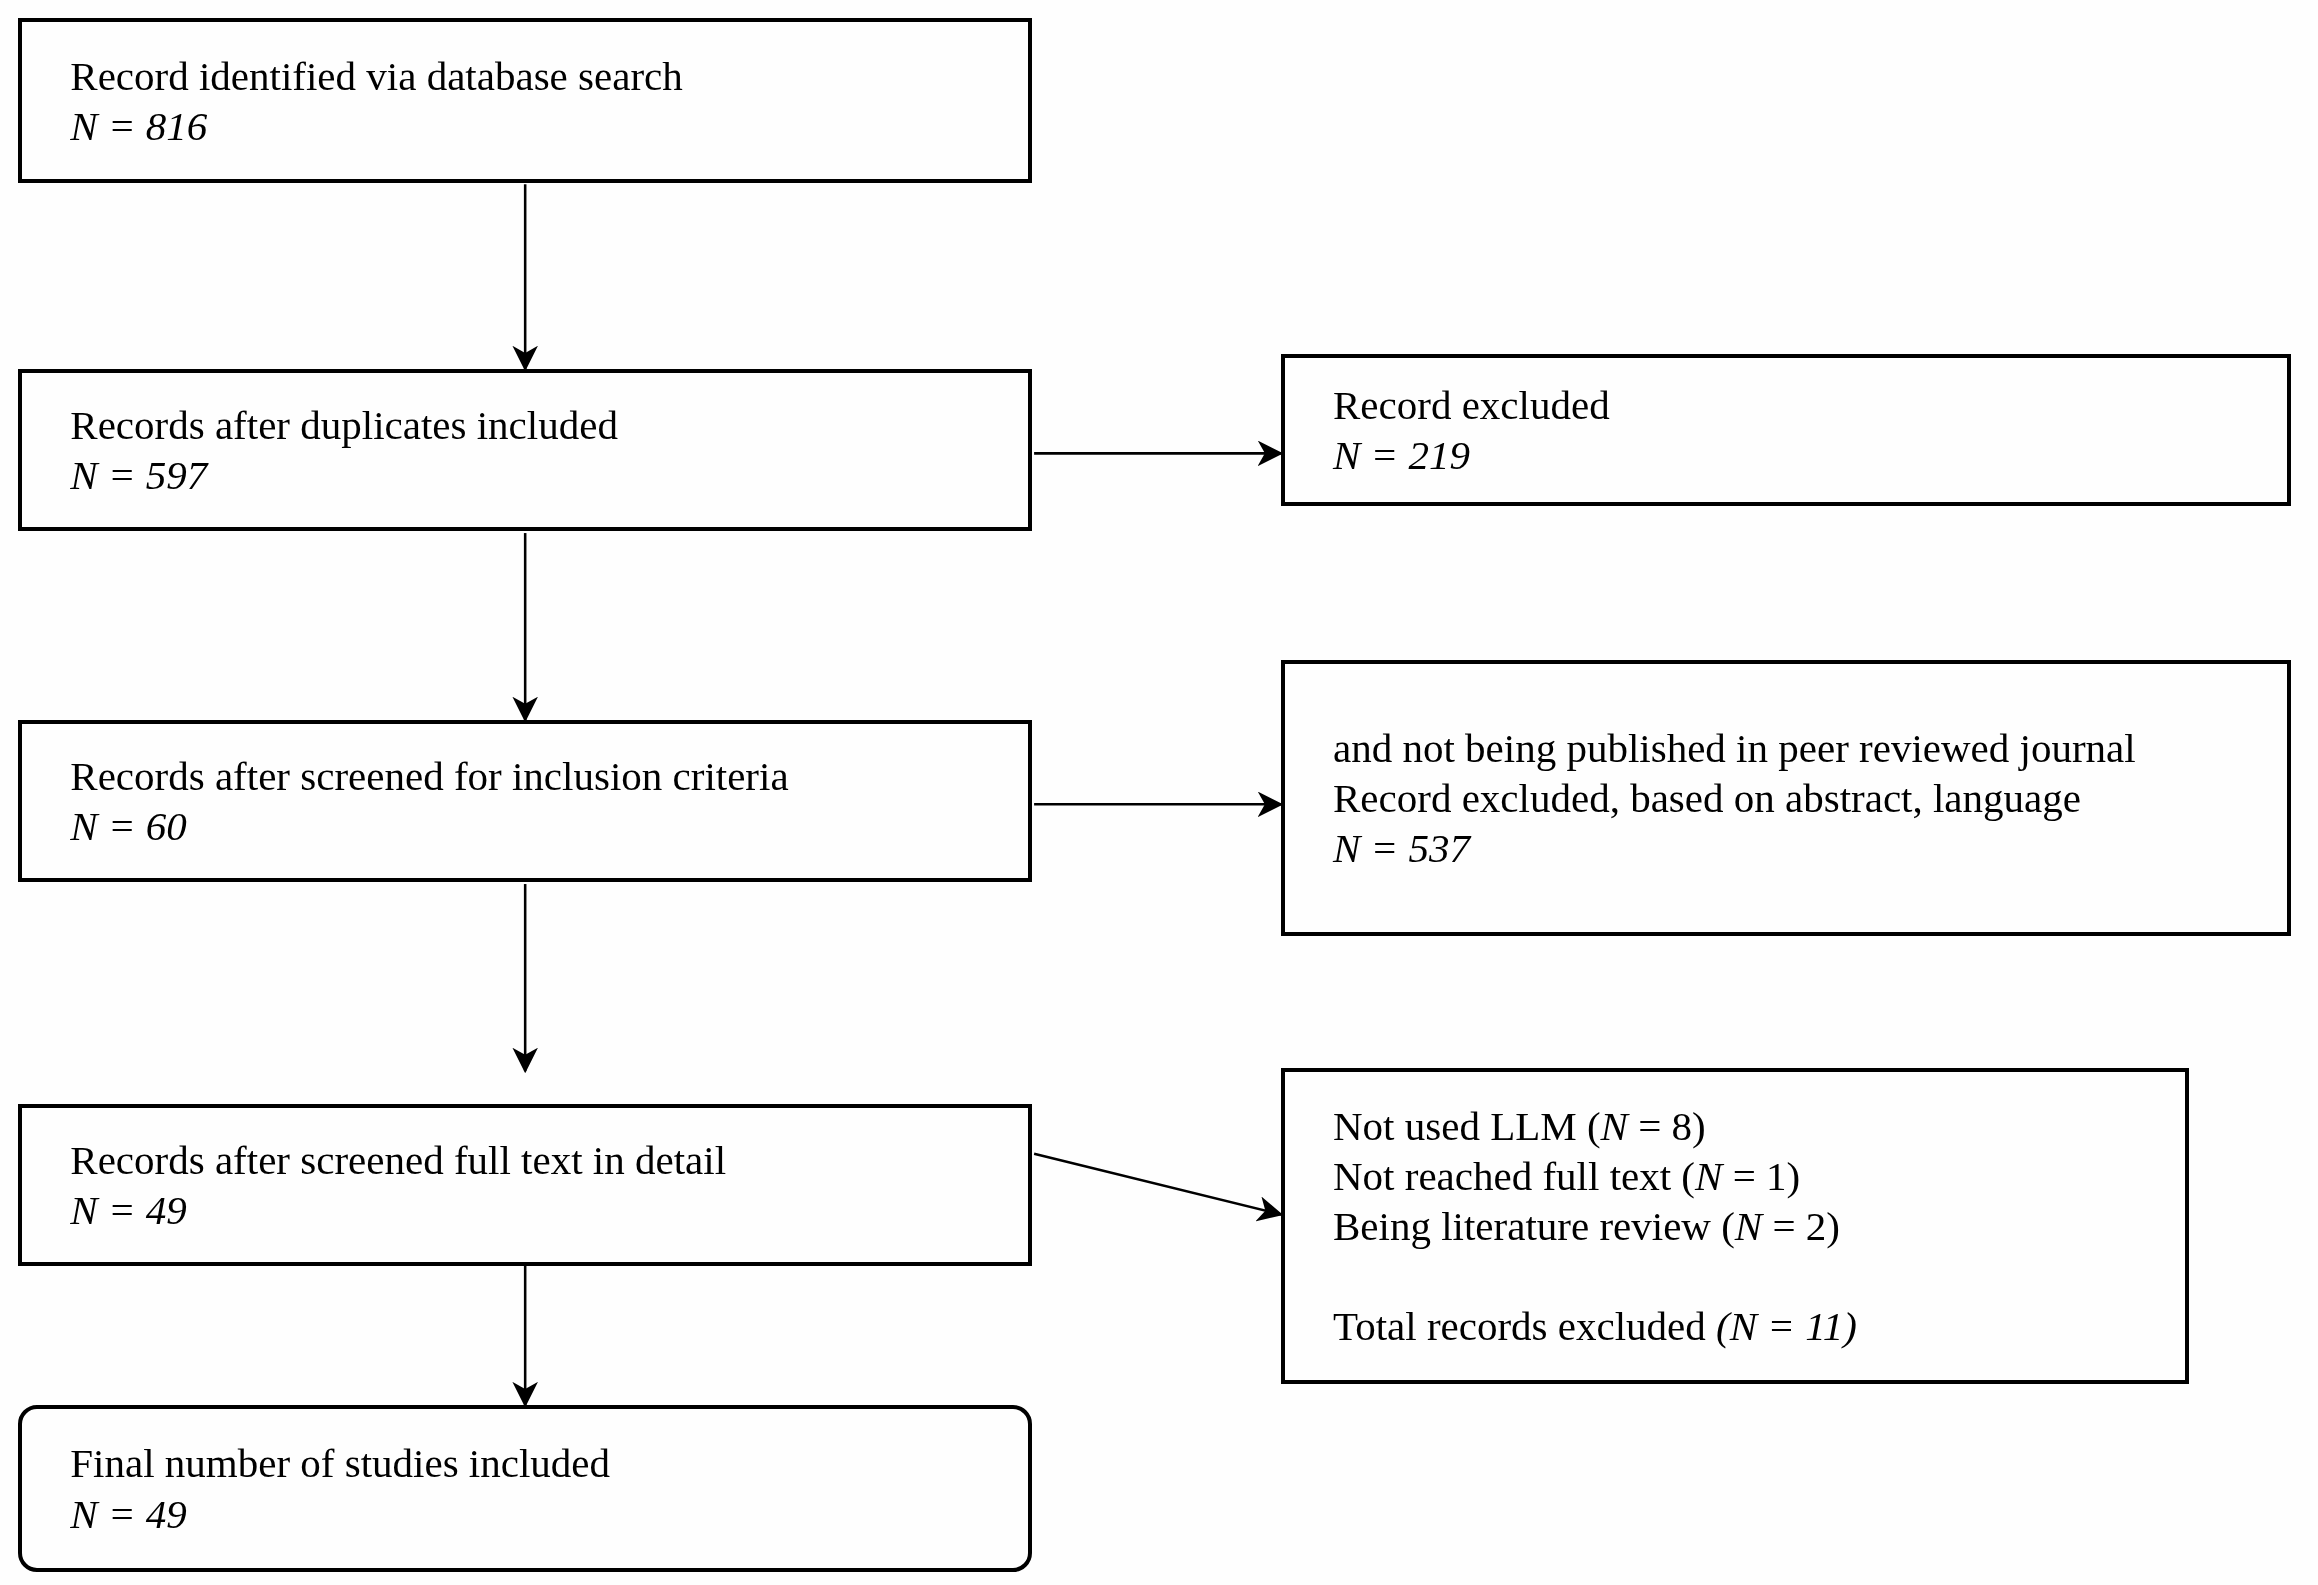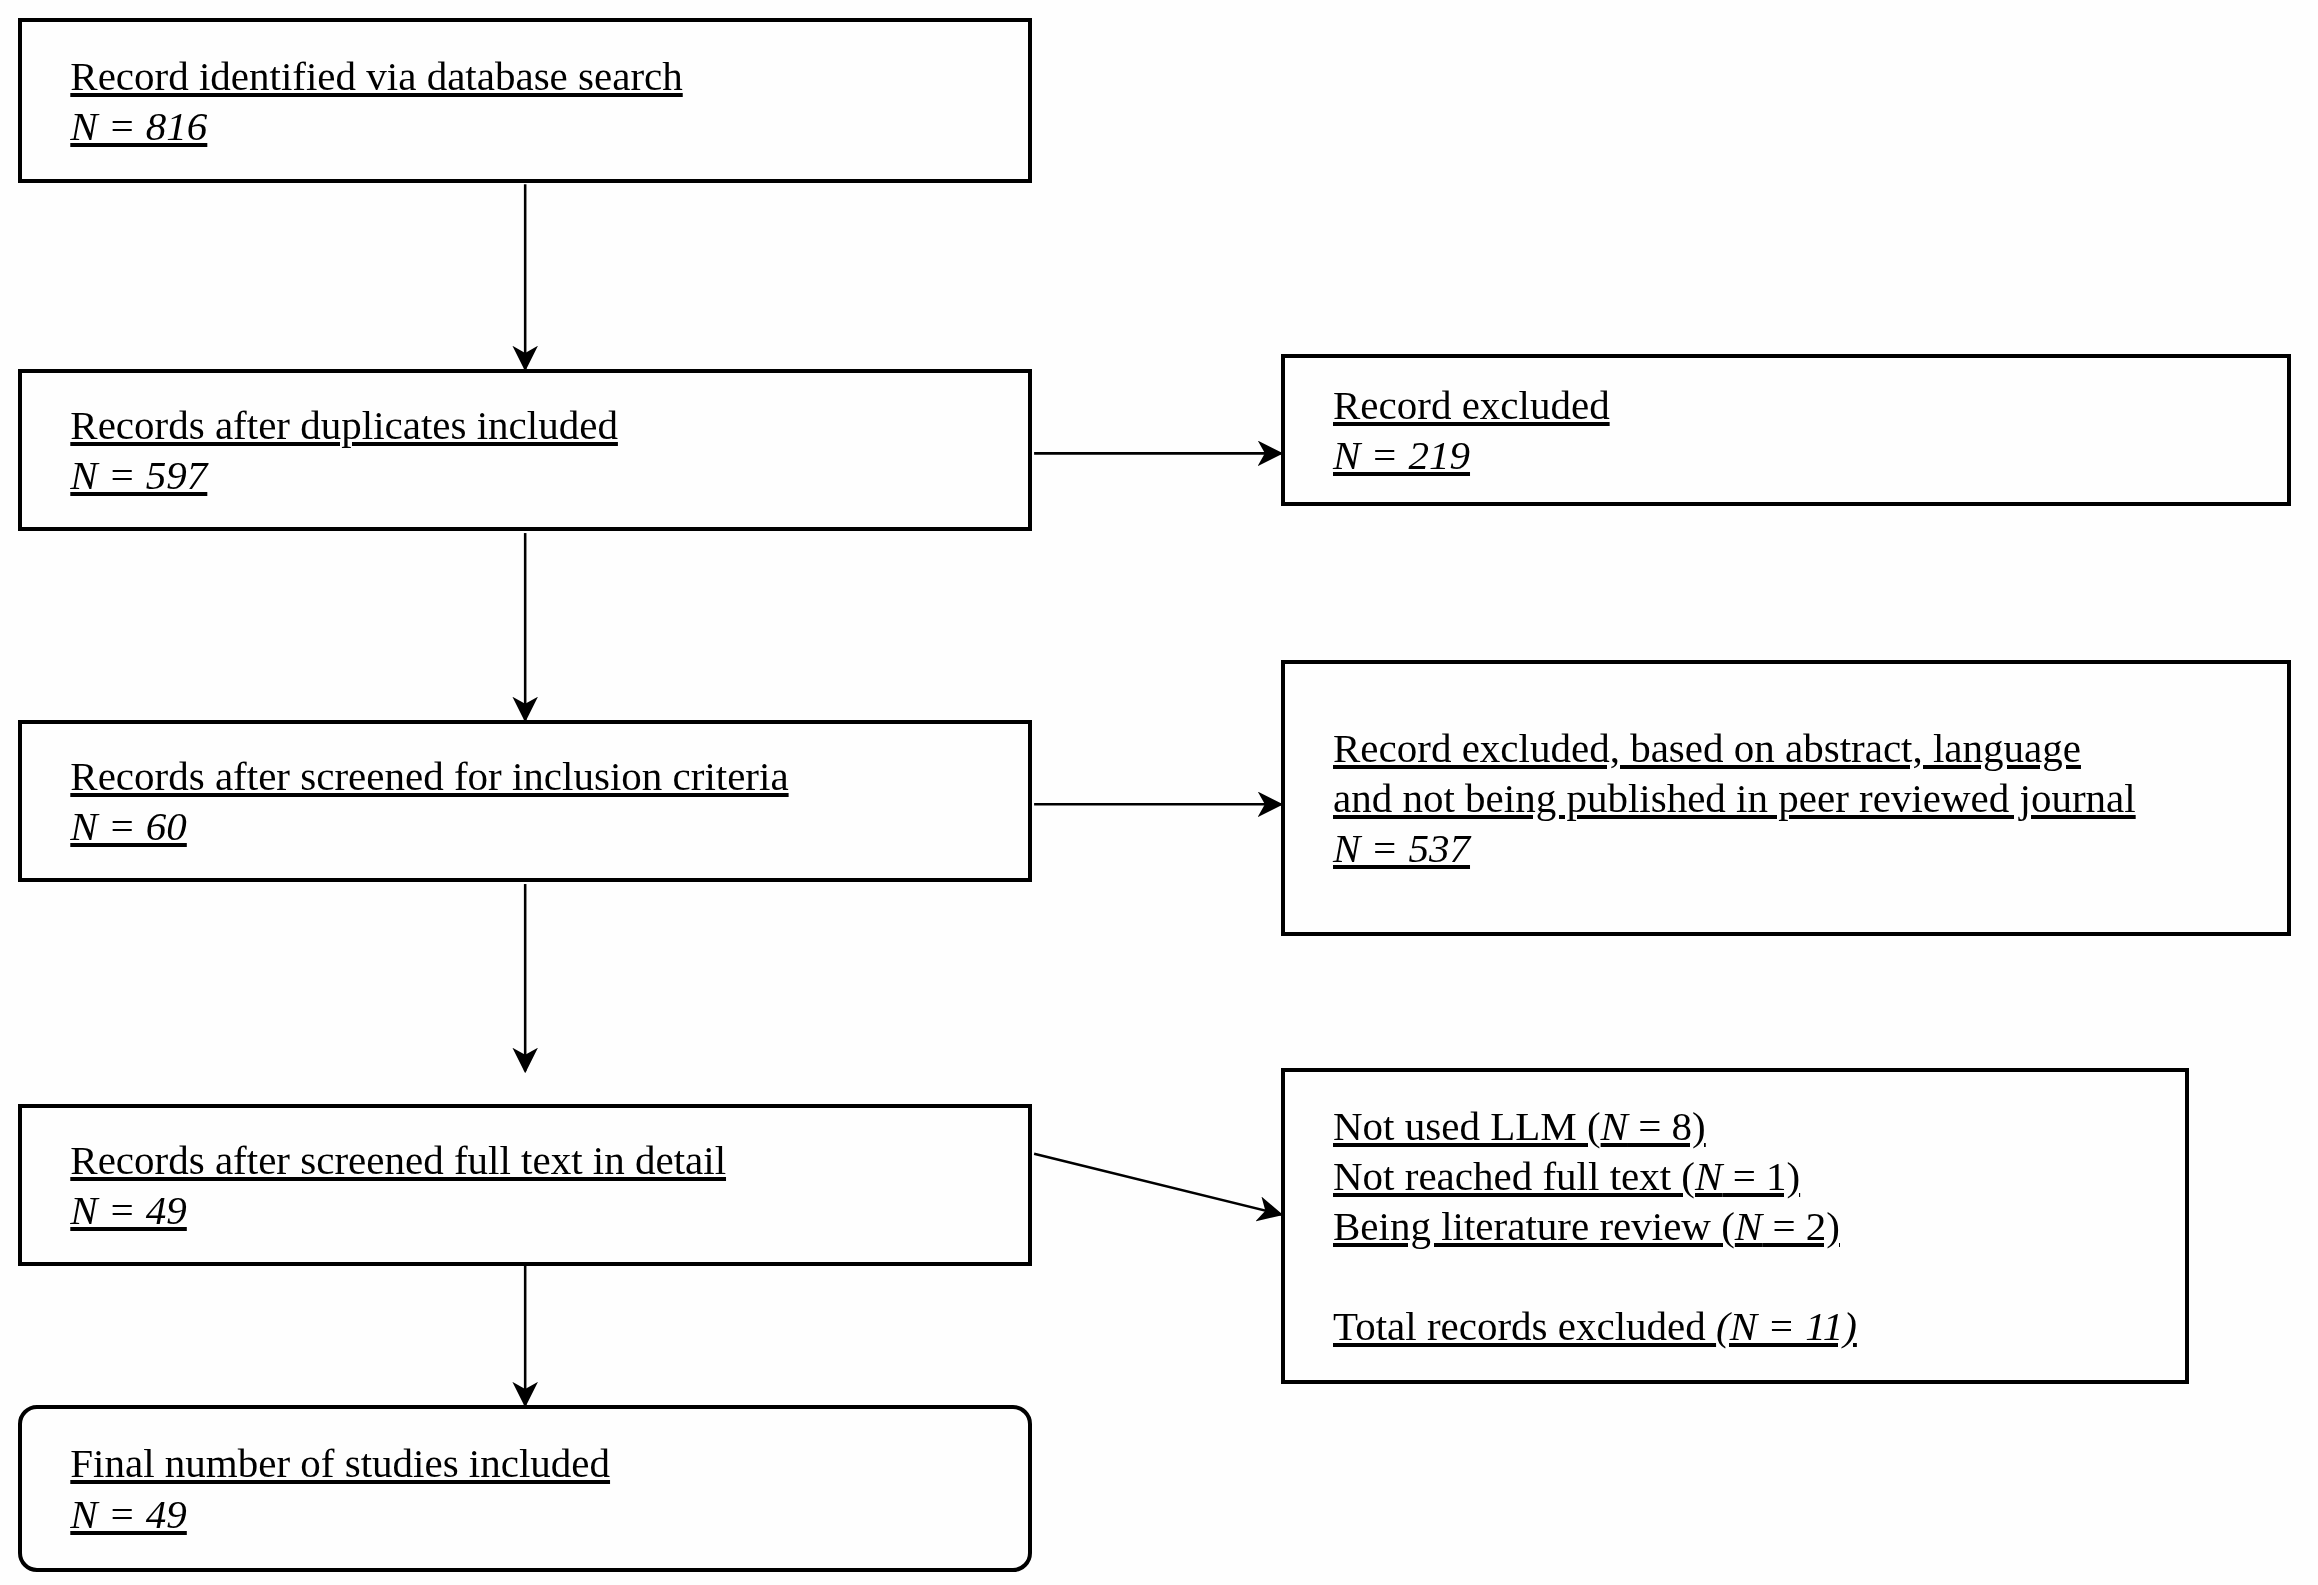--- a/index.html
+++ b/index.html
@@ -33,21 +33,21 @@
     box-sizing: border-box;
     border: 4.4px solid #000000;
     background: #fefefe;
     display: flex;
     flex-direction: column;
     justify-content: center;
     padding: 7.3px 14.6px 7.3px 48px;
     font-size: 41px;
     line-height: 1.22;
   }
-  .t-line { min-height: 1.22em; text-decoration: underline; }
+  .t-line { min-height: 1.22em; }
   .count { font-style: italic; }
   em { font-style: italic; }
 
   
   #b-identified          { left: 18.3px;   top: 18.3px;   width: 1014px; height: 165px; }
   #b-after-duplicates    { left: 18.3px;   top: 369px;  width: 1014px; height: 162px; }
   #b-after-inclusion     { left: 18.3px;   top: 720px;  width: 1014px; height: 162px; }
   #b-after-fulltext      { left: 18.3px;   top: 1104px; width: 1014px; height: 162px; }
   #b-final               { left: 18.3px;   top: 1405px; width: 1014px; height: 167px; border-radius: 19px; }
   
@@ -89,22 +89,22 @@
     <div class="t-line label">Record excluded</div>
     <div class="t-line count">N = 219</div>
   </div>
 
   <div class="box" id="b-after-inclusion">
     <div class="t-line label">Records after screened for inclusion criteria</div>
     <div class="t-line count">N = 60</div>
   </div>
 
   <div class="box" id="b-excl-screening">
+    <div class="t-line label">and not being published in peer reviewed journal</div>
     <div class="t-line label">Record excluded, based on abstract, language</div>
-    <div class="t-line label">and not being published in peer reviewed journal</div>
     <div class="t-line count">N = 537</div>
   </div>
 
   <div class="box" id="b-after-fulltext">
     <div class="t-line label">Records after screened full text in detail</div>
     <div class="t-line count">N = 49</div>
   </div>
 
   <div class="box" id="b-excl-fulltext">
     <div class="lines">

